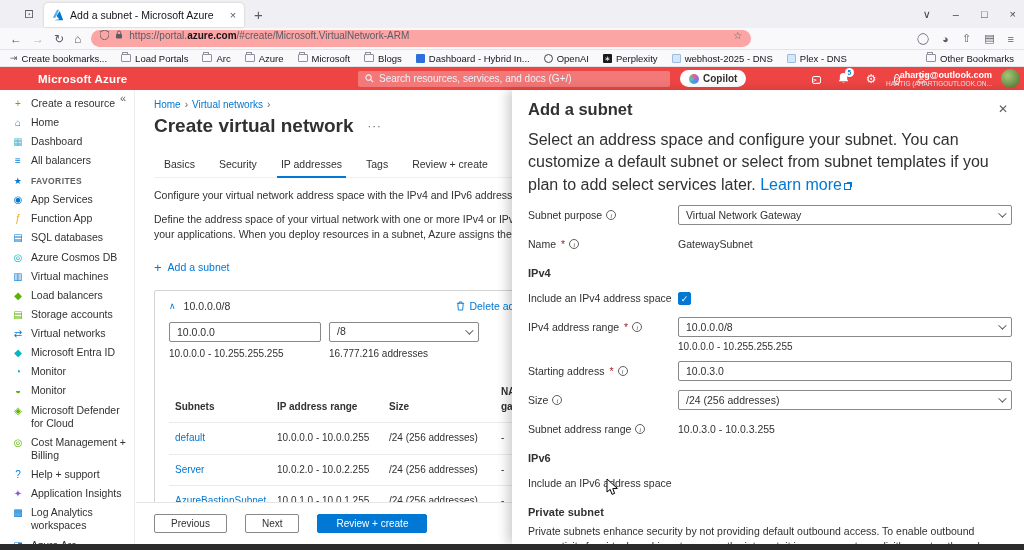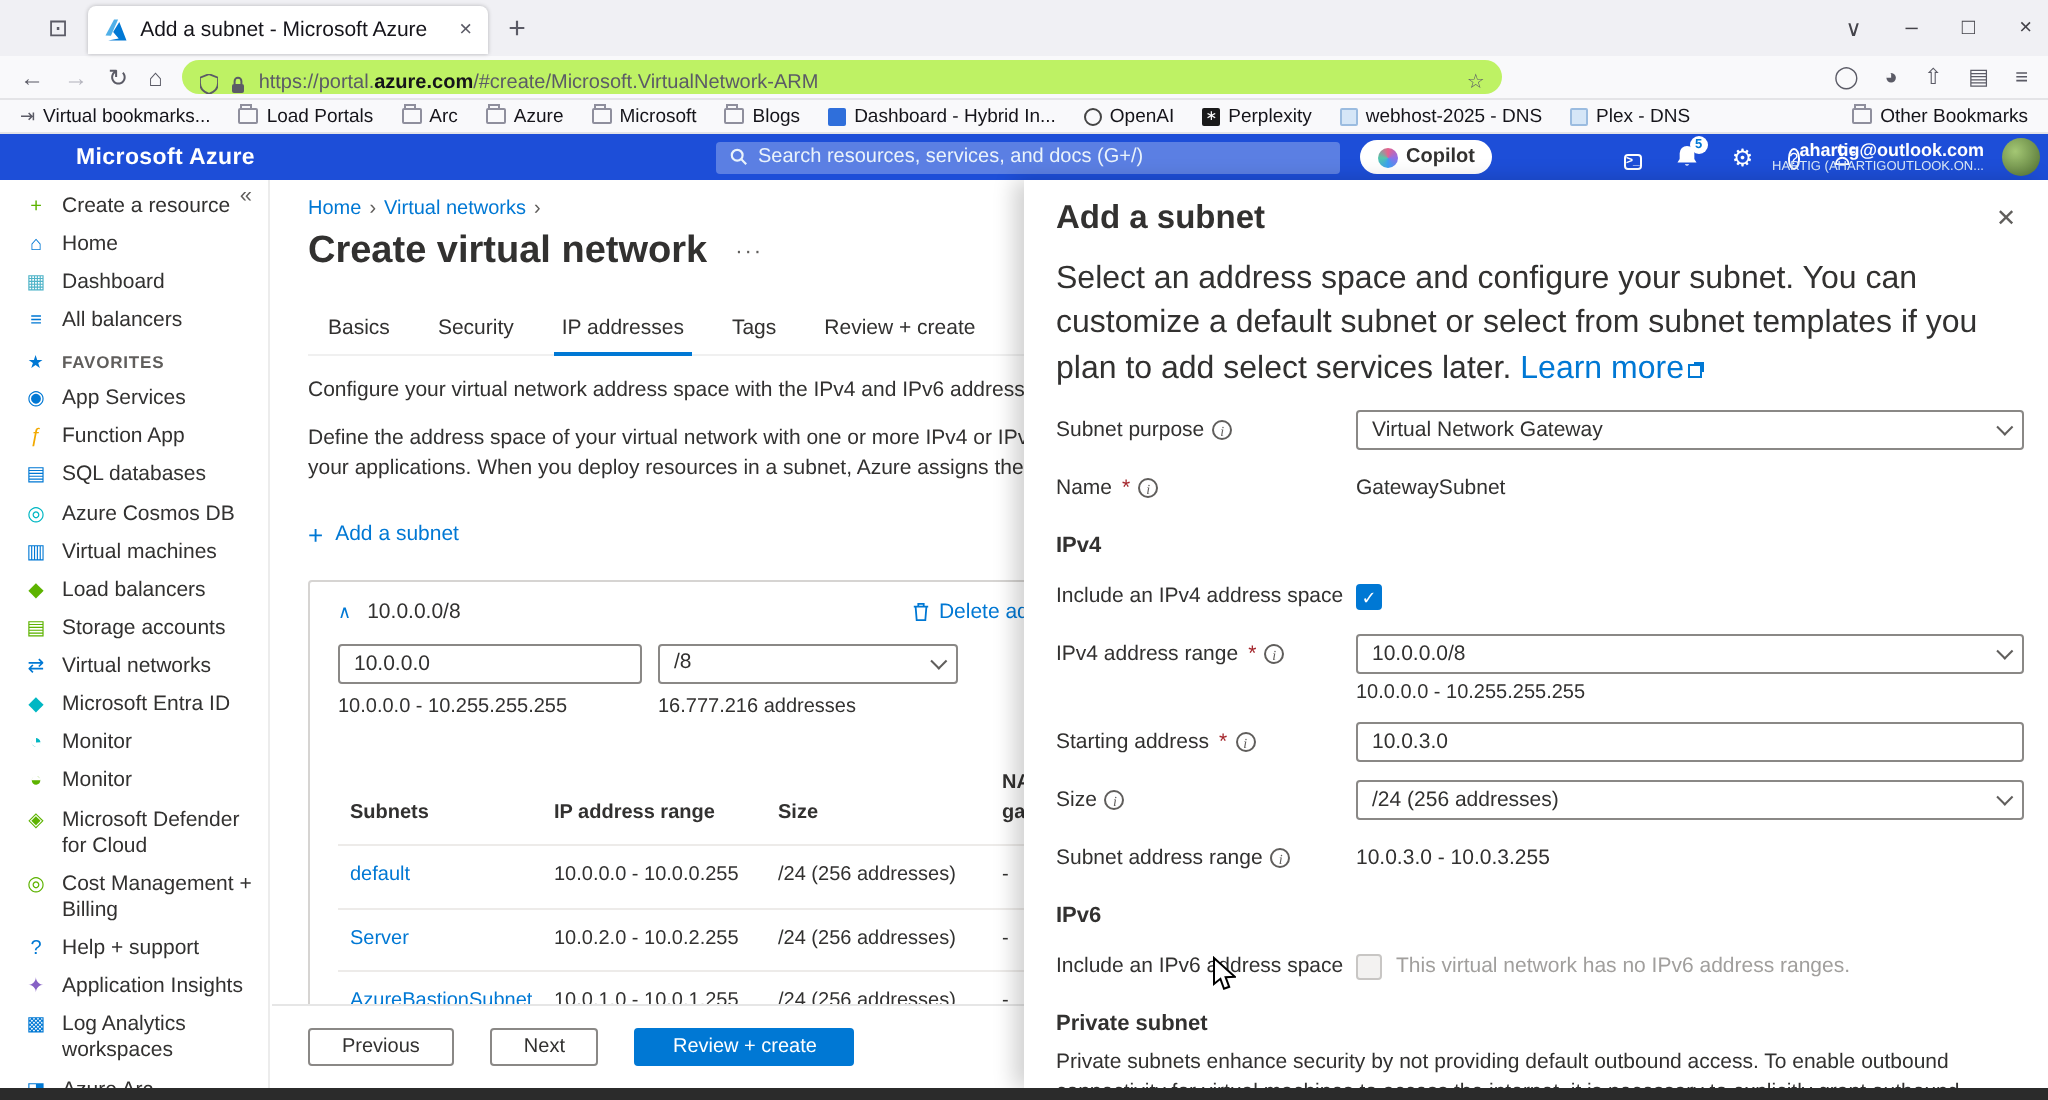--- a/index.html
+++ b/index.html
@@ -12,38 +12,38 @@
   .fxview{font-size:12px;color:#5b5b66;margin:0 10px;cursor:default}
   .btab{height:24px;margin-top:2px;background:#fff;border-radius:4px 4px 0 0;box-shadow:0 0 2px rgba(0,0,0,.25);display:flex;align-items:center;gap:6px;padding:0 8px;width:200px;font-size:10.5px;color:#15141a}
   .btab .fav{width:12px;height:12px;flex:none}
   .btab .ttl{white-space:nowrap;overflow:hidden;text-overflow:ellipsis;flex:1}
   .btab .cls{color:#5b5b66;font-size:11px}
   .newtab{font-size:15px;color:#5b5b66;margin-left:10px}
   .winctl{position:absolute;right:8px;top:0;height:28px;display:flex;align-items:center;gap:22px;font-size:11px;color:#44434a}
   .navbar{height:22px;background:#f9f9fb;display:flex;align-items:center;gap:10px;padding:0 10px;border-bottom:1px solid #e4e4e7}
   .navico{color:#5b5b66;font-size:12px;line-height:1}
   .navico.dim{color:#b5b5be}
-  .urlbar{flex:1;max-width:660px;height:17px;background:#bef264;border-radius:9px;display:flex;align-items:flex-end;gap:6px;padding:0 9px;font-size:10px;color:#5b5b66}
+  .urlbar{flex:1;max-width:660px;height:17px;background:#fca5a5;border-radius:9px;display:flex;align-items:flex-start;gap:6px;padding:0 9px;font-size:10px;color:#5b5b66}
   .urlbar .dom{color:#15141a;font-weight:700}
   .urlbar .star{margin-left:auto;font-size:10px}
   .navright{display:flex;align-items:center;gap:13px;margin-left:auto;color:#5b5b66;font-size:11px}
   .bmbar{height:17px;background:#f9f9fb;display:flex;align-items:center;gap:14px;padding:0 10px;font-size:9.5px;color:#15141a;border-bottom:1px solid #e4e4e7}
   .bm{display:flex;align-items:center;gap:4px;white-space:nowrap}
   .bmi{display:inline-block;font-size:9px;line-height:1;color:#5b5b66}
   .icn-folder{width:10px;height:8px;border:1px solid #8f8f9d;border-radius:1px;position:relative}
   .icn-folder::before{content:"";position:absolute;top:-3px;left:0;width:4px;height:2px;border:1px solid #8f8f9d;border-bottom:none}
   .sq{width:9px;height:9px;display:inline-block;border-radius:1px}
   .sq.blue{background:#2f6fdb}
   .sq.dark{background:#1a1a1a;color:#fff;font-size:7px;text-align:center;line-height:9px}
   .sq.lblue{background:#d5e6f7;border:1px solid #9bbce0}
   .globe{width:9px;height:9px;border:1.2px solid #444;border-radius:50%;display:inline-block}
   .otherbm{margin-left:auto;display:flex;align-items:center;gap:4px}
 
   
-  .azbar{height:23px;background:#1d4ed8;display:flex;align-items:center;color:#fff;padding:0 10px;position:relative}
+  .azbar{height:23px;background:#ef4444;display:flex;align-items:center;color:#fff;padding:0 10px;position:relative}
   .azbrand{font-size:11.5px;font-weight:700;letter-spacing:.2px;margin-left:28px;white-space:nowrap}
   .azsearch{position:absolute;left:358px;width:312px;height:16px;background:rgba(255,255,255,.28);border-radius:2px;display:flex;align-items:center;gap:5px;padding:0 7px;font-size:10px;color:#eaf3fb}
   .copilot{position:absolute;left:680px;height:17px;background:#fff;border-radius:9px;display:flex;align-items:center;gap:4px;padding:0 9px;font-size:10px;color:#323130;font-weight:600}
   .cpi{width:10px;height:10px;border-radius:50%;background:conic-gradient(#e8618c,#8e6fe8,#3aa0f3,#52c7aa,#e8618c)}
   .azicons{position:absolute;left:812px;display:flex;align-items:center;gap:17px}
   .azic{color:#fff;font-size:12px;line-height:1;position:relative}
   .shellic{width:15px;height:11px;border:1px solid #fff;border-radius:2px;font-size:6px;line-height:9px;text-align:center;font-weight:700}
   .badge{position:absolute;top:-4px;right:-5px;width:9px;height:9px;background:#fff;color:#0078d4;border-radius:50%;font-size:6.5px;font-weight:700;text-align:center;line-height:9px}
   .helpc{width:11px;height:11px;border:1px solid #fff;border-radius:50%;font-size:8px;text-align:center;line-height:11px}
   .azacct{position:absolute;right:32px;text-align:right;line-height:1.15}
@@ -173,21 +173,21 @@
         <span>⇧</span>
         <span>▤</span>
         <span>≡</span>
       </div>
   </div>
 
   <div class="bmbar">
     <span style="display:flex;gap:14px;align-items:center">
         <span class="bm">
           <span class="bmi">⇥</span>
-          <span>Virtual bookmarks...</span>
+          <span>Create bookmarks...</span>
         </span>
         <span class="bm">
           <span class="icn-folder"></span>
           <span>Load Portals</span>
         </span>
         <span class="bm">
           <span class="icn-folder"></span>
           <span>Arc</span>
         </span>
         <span class="bm">
@@ -520,24 +520,20 @@
         <span class="flabel">
             <span>Subnet address range</span>
             <span class="info">i</span>
           </span>
         <span class="fctrl ftext">10.0.3.0 - 10.0.3.255</span>
       </div>
 
       <div class="shead">IPv6</div>
       <div class="frow">
         <span class="flabel">Include an IPv6 address space</span>
-        <span class="fctrl">
-            <span class="cb disabled"></span>
-            <span class="dimnote">This virtual network has no IPv6 address ranges.</span>
-          </span>
       </div>
 
       <div class="shead">Private subnet</div>
       <div class="ppara"><span>Private subnets enhance security by not providing default outbound access. To enable outbound connectivity for virtual machines to access the internet, it is necessary to explicitly grant outbound access. A NAT gateway is the recommended way to provide outbound connectivity for virtual machines in the subnet.</span> <a class="link">Learn more</a><span class="extic"></span></div>
 
     </div>
 
     <svg class="cursor" width="12" height="18" viewBox="0 0 12 18">
       <path d="M1 1l0 13 3.2-2.6 1.8 5 2.6-1-1.8-4.8 4.6-.2z" fill="#fff" stroke="#000" stroke-width="1"></path>
     </svg>

